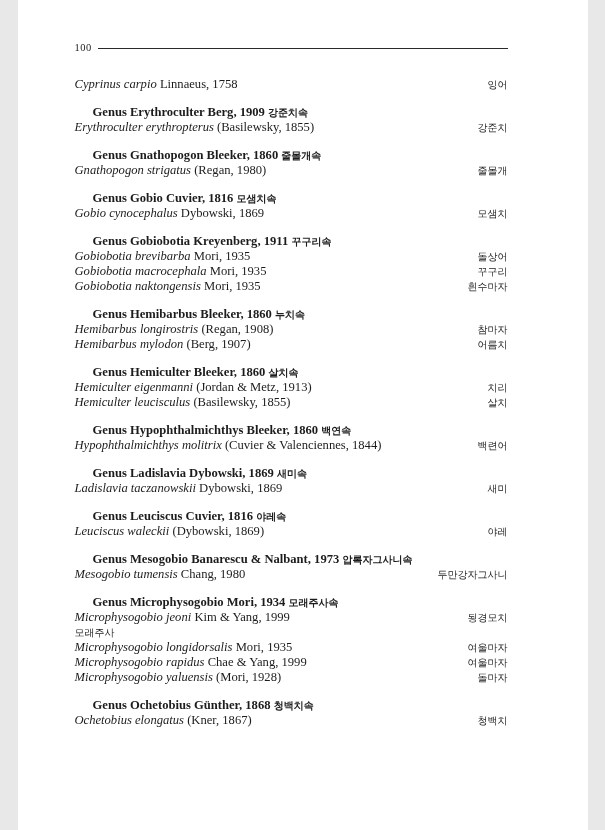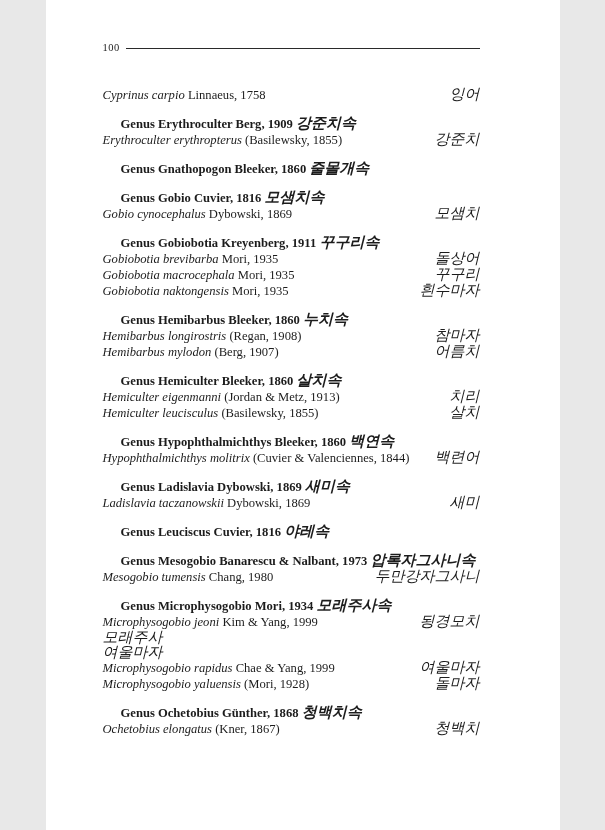--- a/index.html
+++ b/index.html
@@ -2,21 +2,21 @@
 <html><head>
 <meta charset="utf-8">
 <style>
   html, body {
     margin: 0;
     padding: 0;
     background: #e8e8e8;
   }
   .page {
     position: relative;
-    width: 514px;
+    width: 570px;
     height: 830px;
     margin: 0 auto;
     background: #ffffff;
     box-sizing: border-box;
     padding: 42px 80px 0 57px;
     color: #1c1c1c;
     font-family: "Liberation Serif", "DejaVu Serif", serif;
     overflow: hidden;
   }
   .page-header {
@@ -30,43 +30,42 @@
     letter-spacing: 0.5px;
   }
   .header-rule {
     flex: 1;
     height: 0;
     border-top: 1.2px solid #2a2a2a;
     margin-left: 6px;
     margin-top: 1px;
   }
   .blocks {
-    margin-top: 33px;
+    margin-top: 23px;
     font-size: 12.6px;
     line-height: 15px;
   }
   .block + .block {
     margin-top: 13px;
   }
   .genus-line {
     padding-left: 18px;
     font-weight: bold;
     white-space: nowrap;
   }
   .g-name { }
   .species-row {
     display: flex;
     justify-content: space-between;
     align-items: baseline;
   }
   .sp-left { white-space: nowrap; }
   .sp-name { font-style: italic; }
   .sp-korean, .g-korean {
-    font-size: 15px;
-    font-style: italic;
+    font-size: 10px;
   }
   .sp-korean {
     text-align: right;
     white-space: nowrap;
   }
 </style>
 </head>
 <body>
 
 <div class="page">
@@ -83,20 +82,24 @@
       </div>
       <div class="block">
         <div class="genus-line"><span class="g-label">Genus</span> <span class="g-name">Erythroculter</span> <span class="g-author">Berg, 1909</span> <span class="g-korean">강준치속</span></div>
         <div class="species-row">
           <span class="sp-left"><span class="sp-name">Erythroculter erythropterus</span> <span class="sp-author">(Basilewsky, 1855)</span></span>
           <span class="sp-korean">강준치</span>
         </div>
       </div>
       <div class="block">
         <div class="genus-line"><span class="g-label">Genus</span> <span class="g-name">Gnathopogon</span> <span class="g-author">Bleeker, 1860</span> <span class="g-korean">줄몰개속</span></div>
+        <div class="species-row">
+          <span class="sp-left"><span class="sp-name">Gnathopogon strigatus</span> <span class="sp-author">(Regan, 1980)</span></span>
+          <span class="sp-korean">줄몰개</span>
+        </div>
       </div>
       <div class="block">
         <div class="genus-line"><span class="g-label">Genus</span> <span class="g-name">Gobio</span> <span class="g-author">Cuvier, 1816</span> <span class="g-korean">모샘치속</span></div>
         <div class="species-row">
           <span class="sp-left"><span class="sp-name">Gobio cynocephalus</span> <span class="sp-author">Dybowski, 1869</span></span>
           <span class="sp-korean">모샘치</span>
         </div>
       </div>
       <div class="block">
         <div class="genus-line"><span class="g-label">Genus</span> <span class="g-name">Gobiobotia</span> <span class="g-author">Kreyenberg, 1911</span> <span class="g-korean">꾸구리속</span></div>
@@ -144,38 +147,43 @@
       </div>
       <div class="block">
         <div class="genus-line"><span class="g-label">Genus</span> <span class="g-name">Ladislavia</span> <span class="g-author">Dybowski, 1869</span> <span class="g-korean">새미속</span></div>
         <div class="species-row">
           <span class="sp-left"><span class="sp-name">Ladislavia taczanowskii</span> <span class="sp-author">Dybowski, 1869</span></span>
           <span class="sp-korean">새미</span>
         </div>
       </div>
       <div class="block">
         <div class="genus-line"><span class="g-label">Genus</span> <span class="g-name">Leuciscus</span> <span class="g-author">Cuvier, 1816</span> <span class="g-korean">야레속</span></div>
+        <div class="species-row">
+          <span class="sp-left"><span class="sp-name">Leuciscus waleckii</span> <span class="sp-author">(Dybowski, 1869)</span></span>
+          <span class="sp-korean">야레</span>
+        </div>
       </div>
       <div class="block">
         <div class="genus-line"><span class="g-label">Genus</span> <span class="g-name">Mesogobio</span> <span class="g-author">Banarescu &amp; Nalbant, 1973</span> <span class="g-korean">압록자그사니속</span></div>
         <div class="species-row">
           <span class="sp-left"><span class="sp-name">Mesogobio tumensis</span> <span class="sp-author">Chang, 1980</span></span>
           <span class="sp-korean">두만강자그사니</span>
         </div>
       </div>
       <div class="block">
         <div class="genus-line"><span class="g-label">Genus</span> <span class="g-name">Microphysogobio</span> <span class="g-author">Mori, 1934</span> <span class="g-korean">모래주사속</span></div>
         <div class="species-row">
           <span class="sp-left"><span class="sp-name">Microphysogobio jeoni</span> <span class="sp-author">Kim &amp; Yang, 1999</span></span>
           <span class="sp-korean">됭경모치</span>
         </div>
         <div class="species-row">
           <span class="sp-korean">모래주사</span>
         </div>
         <div class="species-row">
+          <span class="sp-left"><span class="sp-name">Microphysogobio longidorsalis</span> <span class="sp-author">Mori, 1935</span></span>
           <span class="sp-korean">여울마자</span>
         </div>
         <div class="species-row">
           <span class="sp-left"><span class="sp-name">Microphysogobio rapidus</span> <span class="sp-author">Chae &amp; Yang, 1999</span></span>
           <span class="sp-korean">여울마자</span>
         </div>
         <div class="species-row">
           <span class="sp-left"><span class="sp-name">Microphysogobio yaluensis</span> <span class="sp-author">(Mori, 1928)</span></span>
           <span class="sp-korean">돌마자</span>
         </div>

